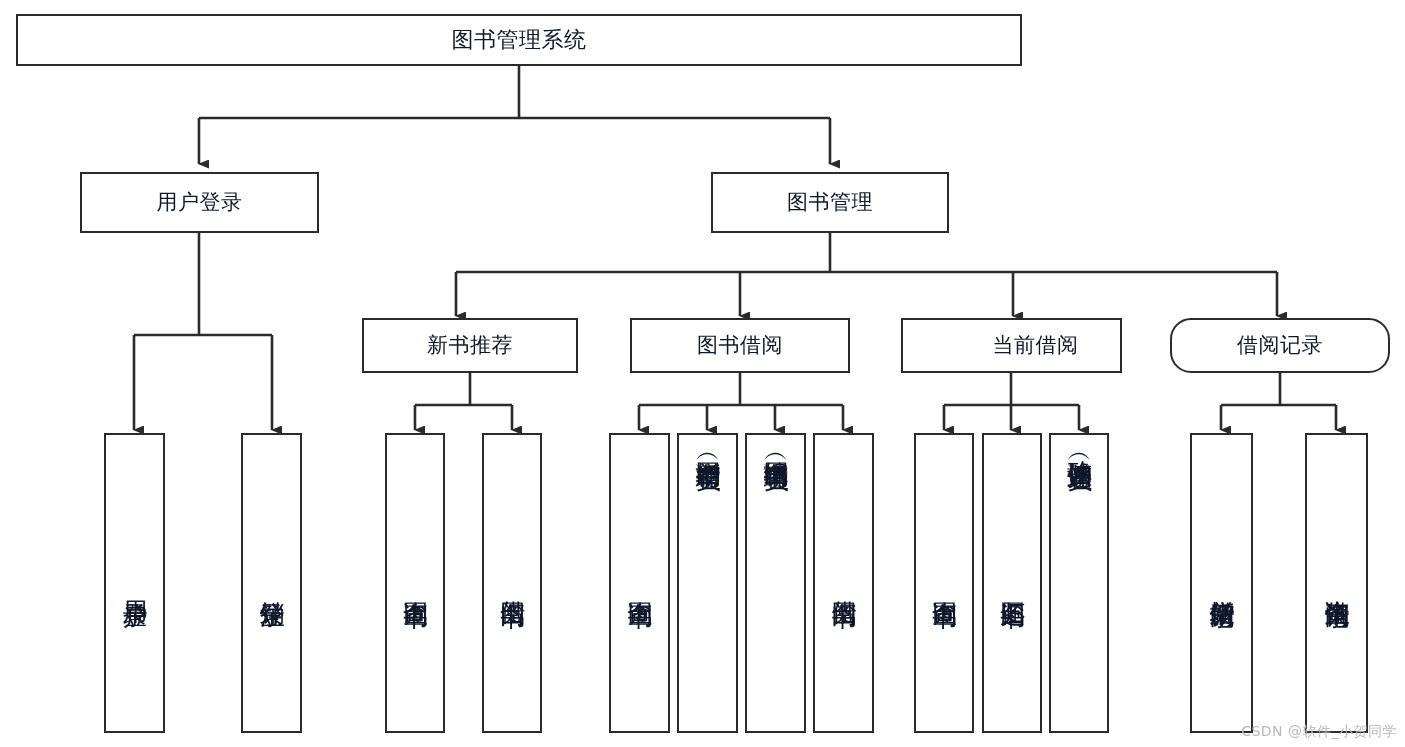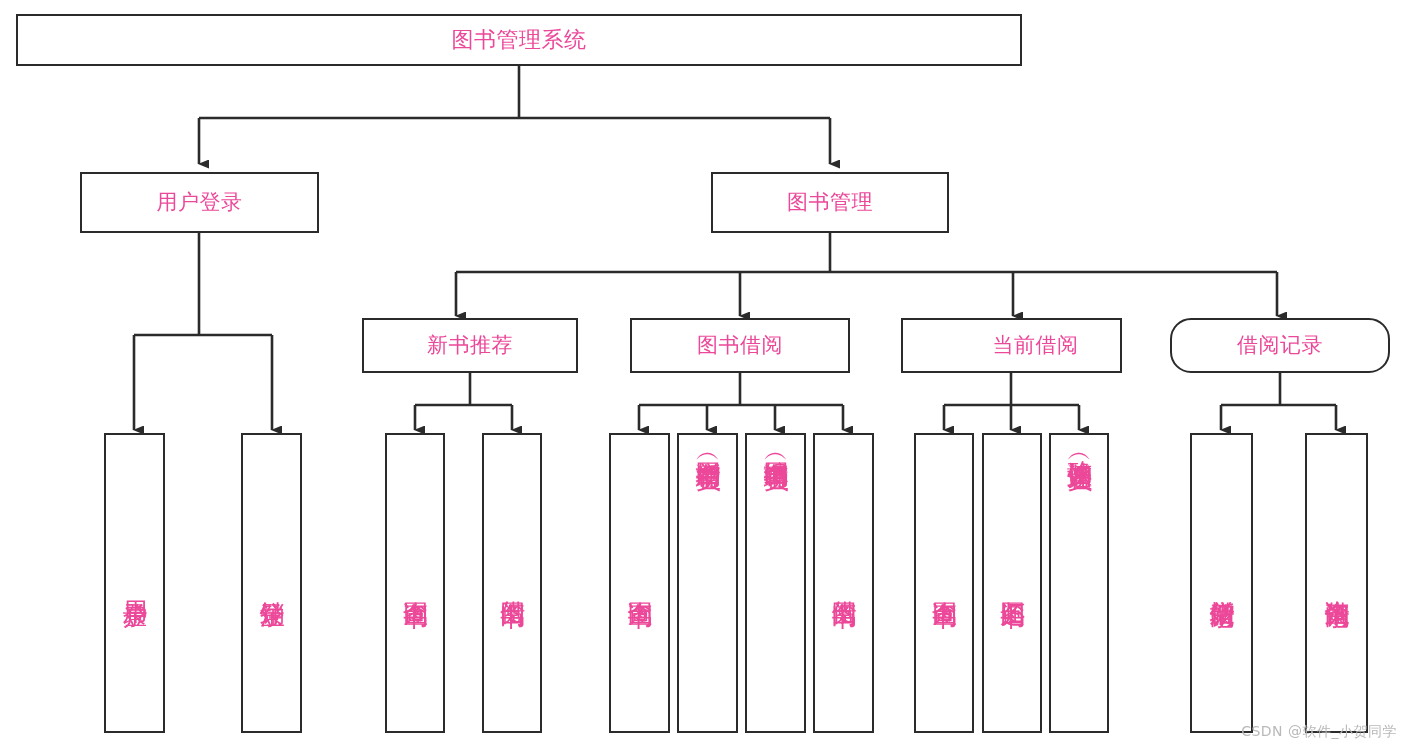--- a/index.html
+++ b/index.html
@@ -26,21 +26,21 @@
     height: 747px;
   }
   .node {
     position: absolute;
     box-sizing: border-box;
     background: #ffffff;
     border: 2px solid #2b2b2b;
     display: flex;
     align-items: center;
     justify-content: center;
-    color: #ec4899;
+    color: #0f172a;
     z-index: 3;
   }
   .node-label {
     display: block;
     letter-spacing: 0.5px;
     white-space: nowrap;
   }
   
   .node.horiz .node-label {
     font-size: 21px;

